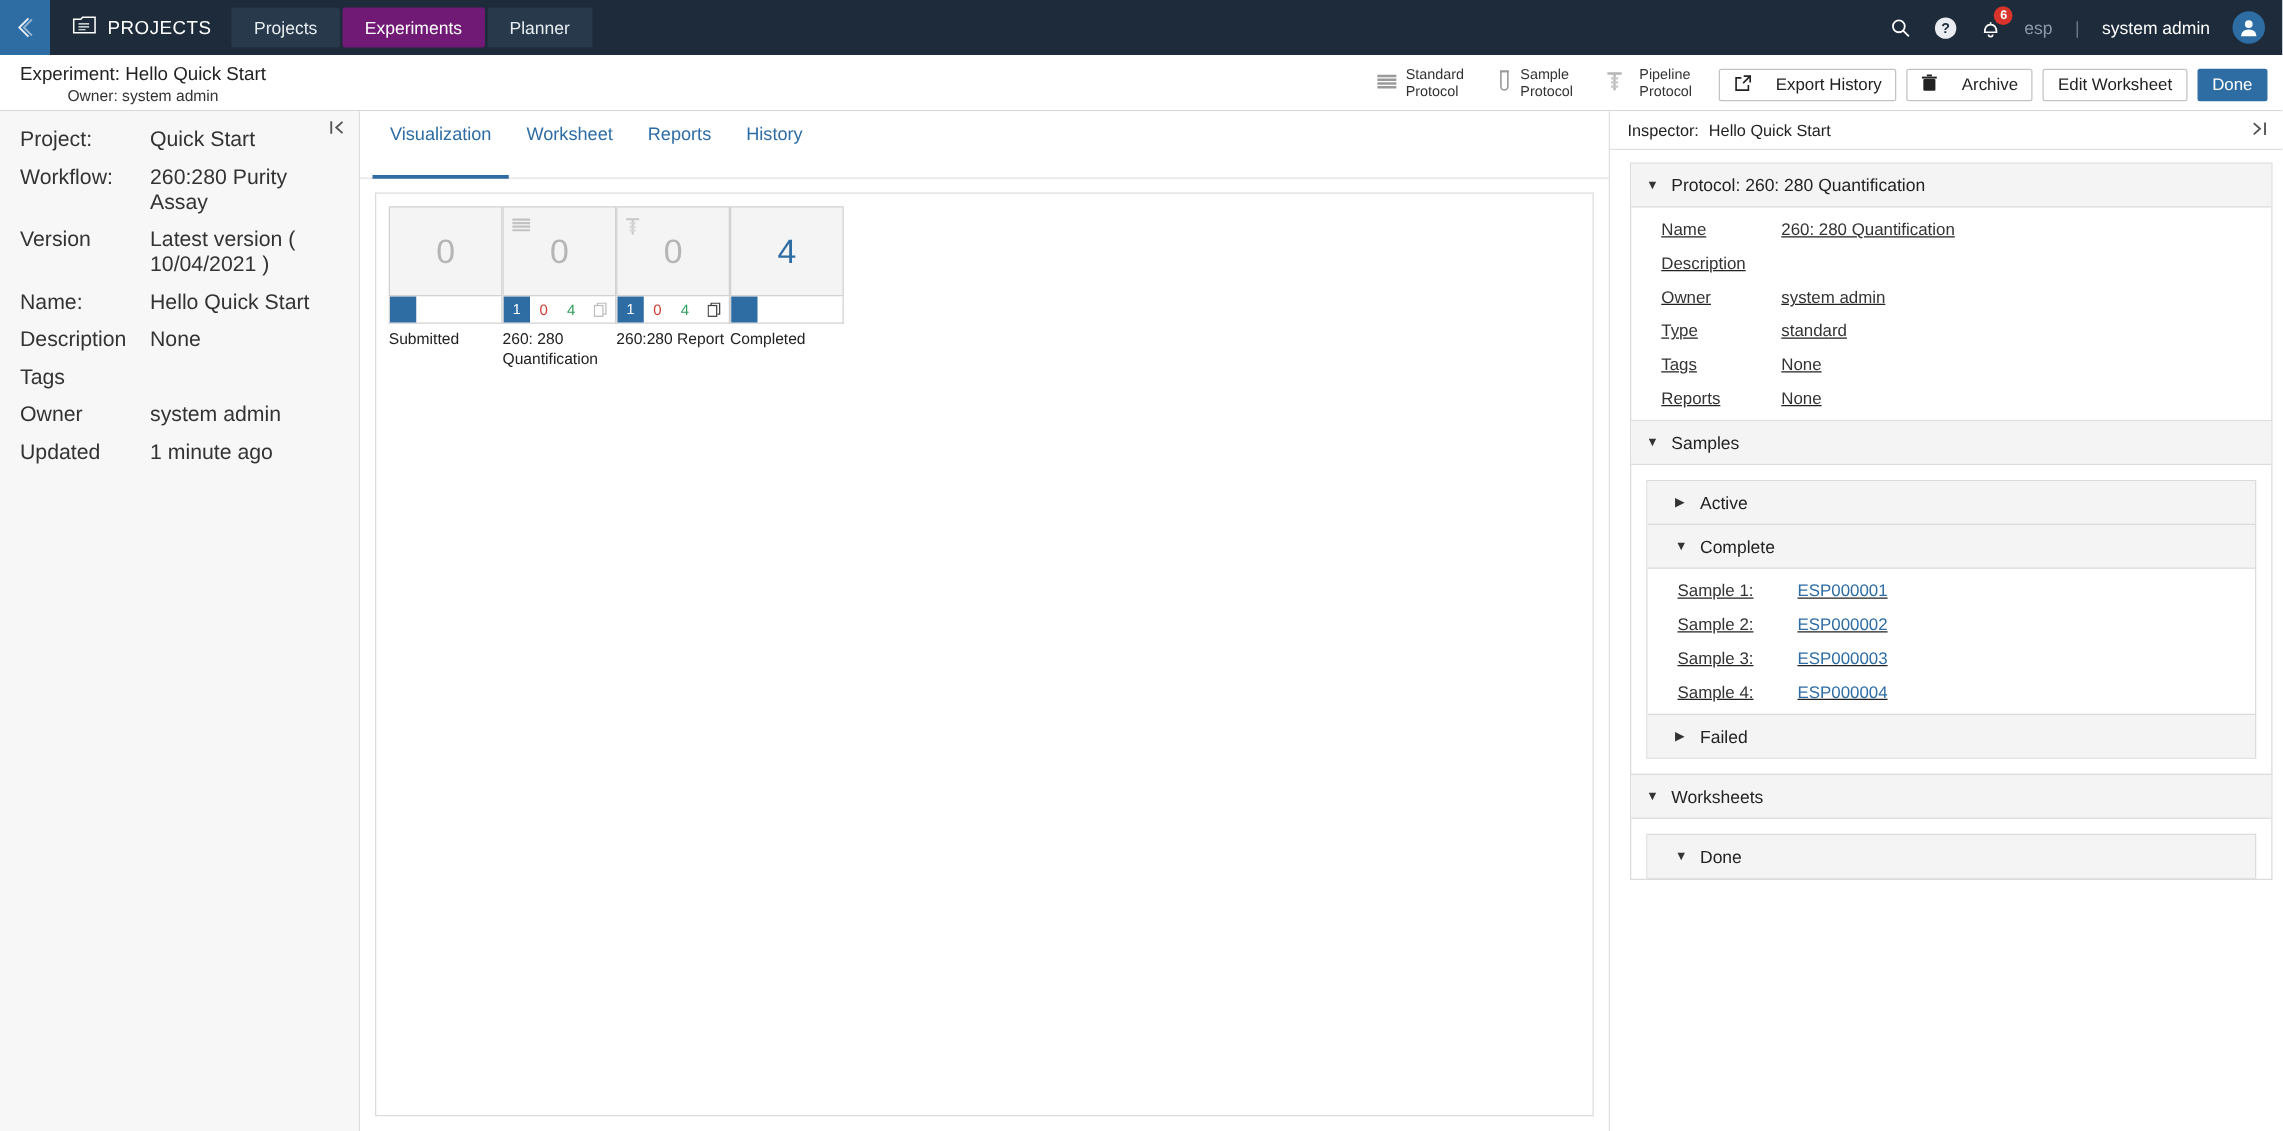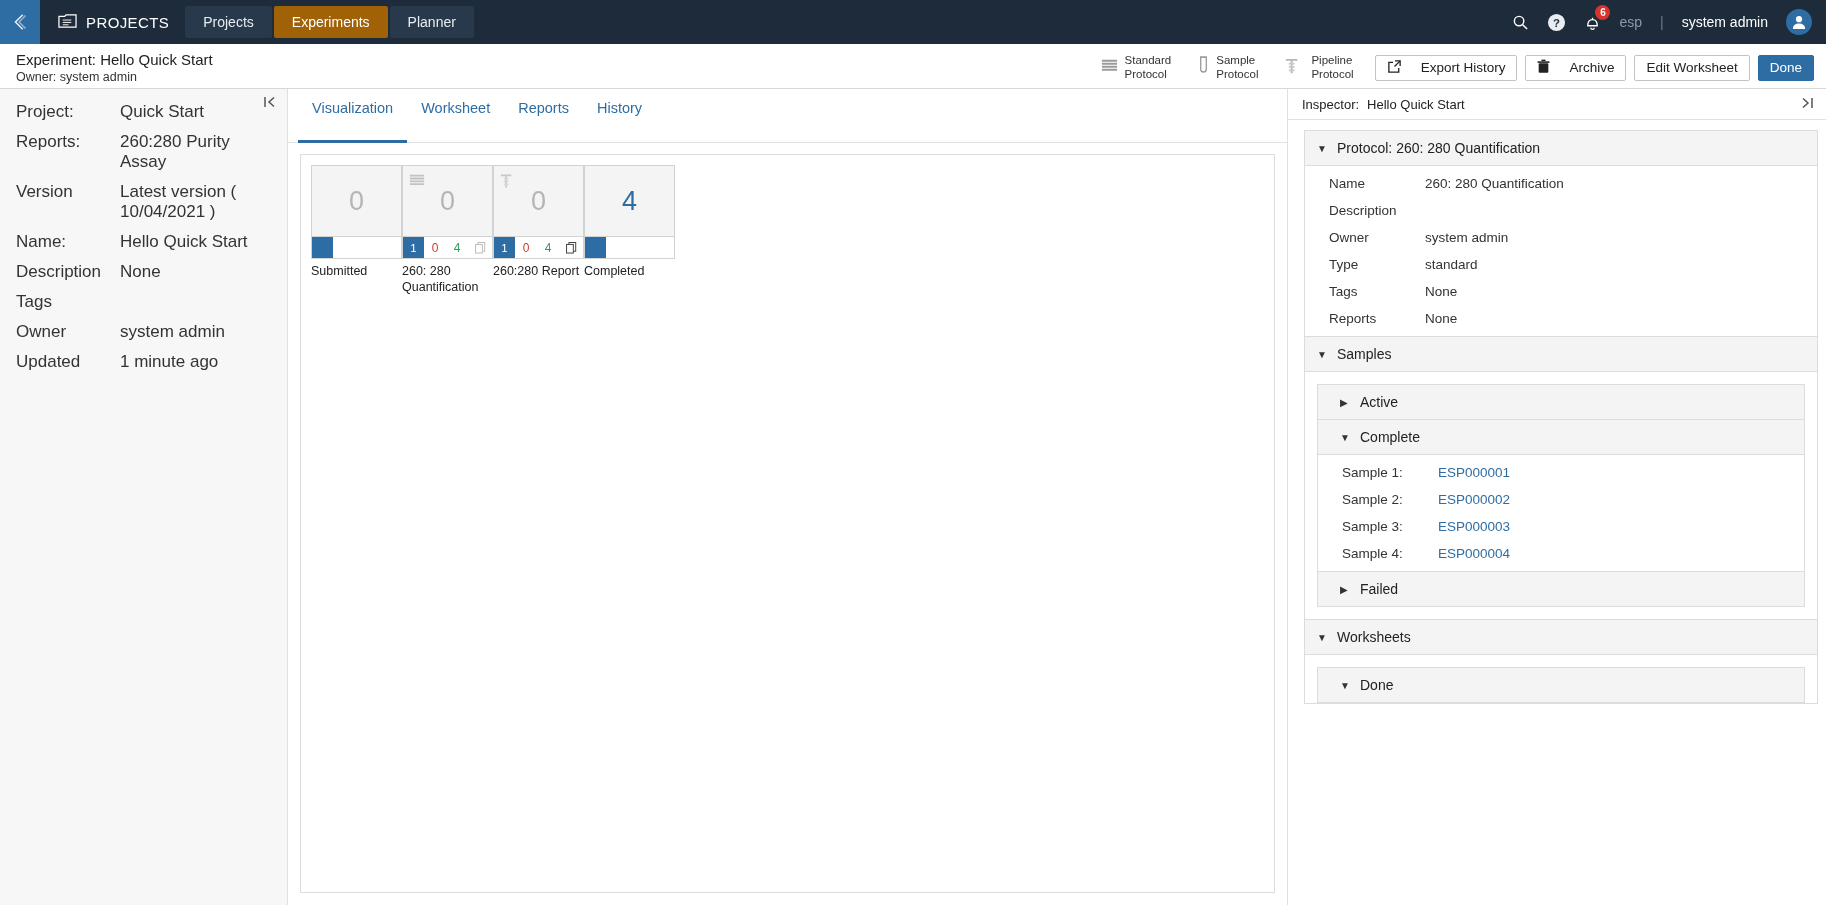--- a/index.html
+++ b/index.html
@@ -23,21 +23,21 @@
   #back-btn svg { display:block; }
   .brand {
     display: flex; align-items: center; gap: 9px; padding: 0 16px 0 18px;
     color: #fff; font-size: 15px; letter-spacing: .4px;
   }
   .nav-tabs { display: flex; gap: 2px; }
   .nav-tab {
     padding: 8px 18px; color: #e8edf2; font-size: 14px; cursor: pointer;
     background: #27394b; border-radius: 2px;
   }
-  .nav-tab.active { background: #a16207; color: #fff; }
+  .nav-tab.active { background: #701a75; color: #fff; }
   .nav-right {
     margin-left: auto; display: flex; align-items: center; gap: 18px;
     padding-right: 14px; color: #fff; font-size: 14px;
   }
   .nav-icon { cursor: pointer; display:flex; align-items:center; position:relative; }
   .badge {
     position: absolute; top: -8px; right: -9px; background: #d9342b; color: #fff;
     font-size: 10px; line-height: 15px; min-width: 15px; height: 15px;
     border-radius: 50%; text-align: center; font-weight: bold;
   }
@@ -49,21 +49,21 @@
     display: flex; align-items: center; justify-content: center; cursor: pointer;
   }
 
   
   #subheader {
     height: 45px; background: #fff; border-bottom: 1px solid #d7d7d7;
     display: flex; align-items: center; padding: 3px 12px 0 16px;
   }
   .exp-title-wrap { line-height: 1.3; }
   .exp-title { font-size: 15px; color: #222; }
-  .exp-owner { font-size: 12.5px; color: #333; }
+  .exp-owner { font-size: 12.5px; color: #333; text-align: center; }
   .sub-right { margin-left: auto; display: flex; align-items: center; gap: 0; }
   .proto-btn {
     display: flex; align-items: center; gap: 6px; padding: 0 13px;
     font-size: 11.5px; color: #333; line-height: 1.18; cursor: pointer;
     text-align: left;
   }
   .proto-btn .lbl { display: block; }
   .hbtn {
     display: flex; align-items: center; gap: 19px; height: 26px;
     padding: 0 11px; margin-left: 8px; border: 1px solid #c3c3c3;
@@ -138,21 +138,21 @@
     font-size: 14px; color: #222; cursor: pointer; display: flex; align-items: center; gap: 10px;
   }
   .isec-head.nob { border-bottom: none; }
   .caret { font-size: 10px; color: #333; width: 10px; display:inline-block;}
   .irow { display: flex; padding: 6px 12px 6px 24px; font-size: 13.5px; }
   .irow .k { width: 96px; flex: 0 0 96px; color: #333; }
   .irow .v { color: #333; }
   .irow .v.link { color: #2e6da4; cursor: pointer; }
   .inner { margin: 12px; border: 1px solid #dcdcdc; }
   .inner .isec-head { padding-left: 22px; }
-  .inner-pad { padding: 4px 0; }
+  .inner-pad { padding: 4px 0; text-decoration: underline; }
 </style>
 </head>
 <body>
 
 <div id="topnav">
   <div id="back-btn">
     <svg width="22" height="22" viewBox="0 0 24 24" fill="none" stroke="#e8f0f8" stroke-width="1.6">
       <path d="M15 4 L7 12 L15 20"></path>
         <path d="M18 5 L11 12 L18 19" opacity=".55"></path>
     </svg>
@@ -286,21 +286,21 @@
       <svg width="14" height="14" viewBox="0 0 14 14" fill="none" stroke="#555" stroke-width="1.5">
         <path d="M2 2v10"></path>
           <path d="M11 2.5 L6 7 L11 11.5"></path>
       </svg>
     </div>
     <div class="prop-row">
       <span class="prop-key">Project:</span>
       <span class="prop-val">Quick Start</span>
     </div>
     <div class="prop-row">
-      <span class="prop-key">Reports:</span>
+      <span class="prop-key">Workflow:</span>
       <span class="prop-val">260:280 Purity Assay</span>
     </div>
     <div class="prop-row">
       <span class="prop-key">Version</span>
       <span class="prop-val">Latest version ( 10/04/2021 )</span>
     </div>
     <div class="prop-row">
       <span class="prop-key">Name:</span>
       <span class="prop-val">Hello Quick Start</span>
     </div>

